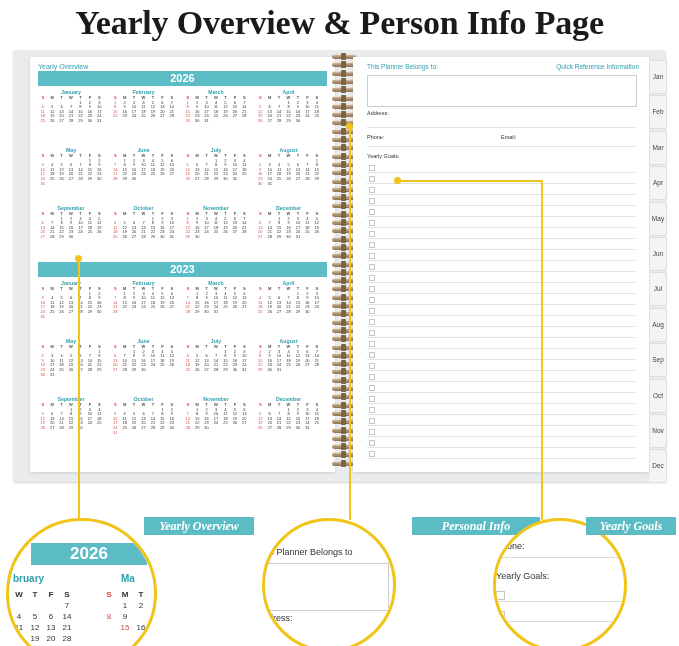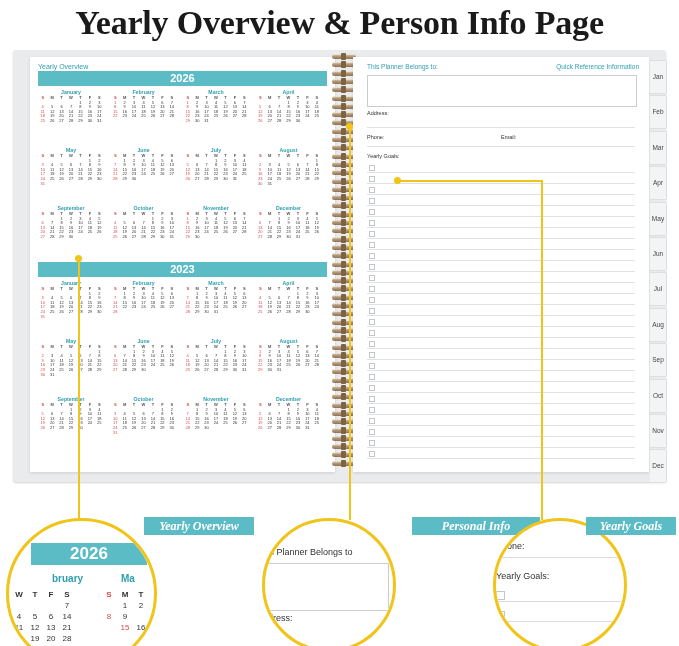--- a/index.html
+++ b/index.html
@@ -1523,21 +1523,21 @@
 
 <div class="leader" style="left:349px;top:126px;width:2px;height:394px;"></div>
 <div class="dot" style="left:346px;top:123px;"></div>
 
 <div class="leader" style="left:397px;top:180px;width:146px;height:2px;"></div>
 <div class="leader" style="left:541px;top:180px;width:2px;height:340px;"></div>
 <div class="dot" style="left:394px;top:177px;"></div>
 
 <div class="callout" style="left:6px;top:518px;width:145px;height:145px;">
   <div class="c1-year">2026</div>
-  <div class="c1-mon" style="left:4px;top:52px;margin-left:39px;">bruary</div>
+  <div class="c1-mon" style="left:4px;top:52px;">bruary</div>
   <div class="c1-mon" style="left:112px;top:52px;">Ma</div>
   <div class="c1-grid" id="c1-left" style="left:2px;top:68px;grid-template-columns:repeat(4,16px);">
       <span style="font-weight:bold">W</span>
       <span style="font-weight:bold">T</span>
       <span style="font-weight:bold">F</span>
       <span style="font-weight:bold">S</span>
       <span></span>
       <span></span>
       <span></span>
       <span>7</span>

